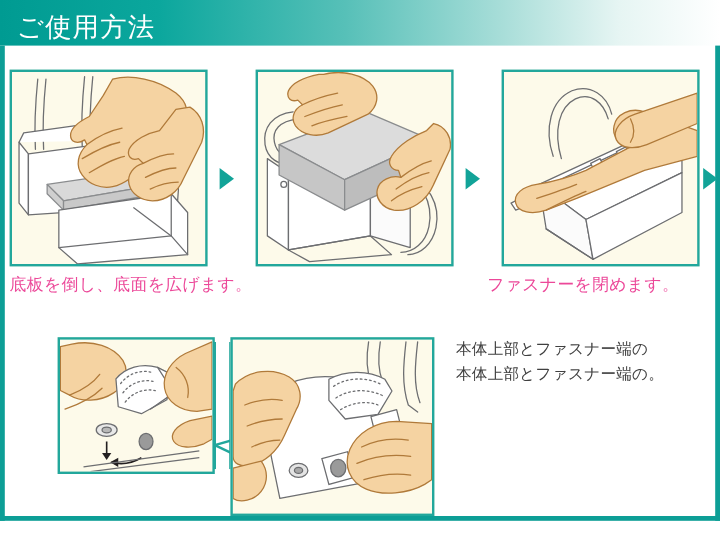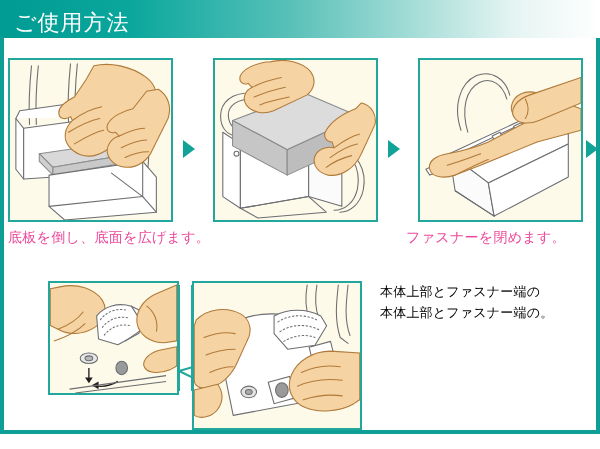--- a/index.html
+++ b/index.html
@@ -101,21 +101,21 @@
     pointer-events: none;
   }
 
   
   .note {
     position: absolute;
     left: 380px; top: 281px;
     width: 200px;
     font-size: 13px;
     line-height: 21px;
-    color: #000000;
+    color: #404040;
     letter-spacing: 0.2px;
   }
   .note div { white-space: nowrap; }
 </style>
 </head>
 <body>
 
 <div class="page">
 
   <div class="header">

